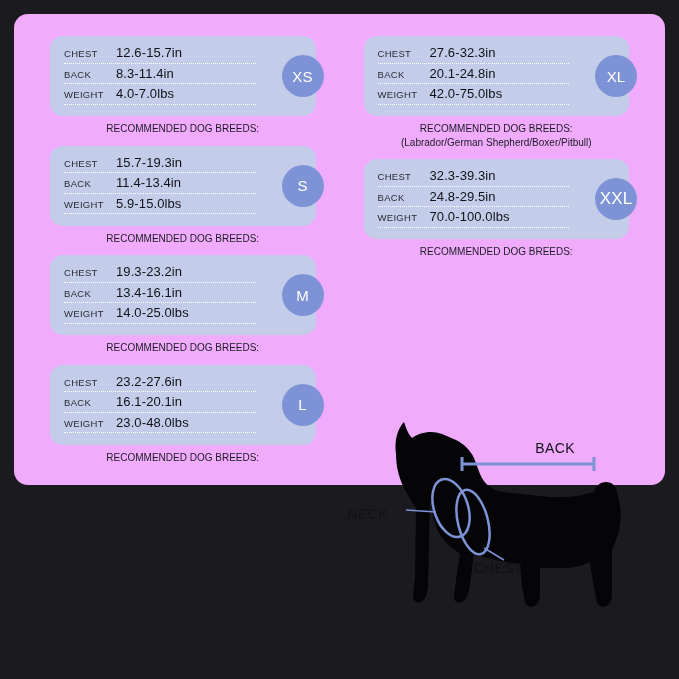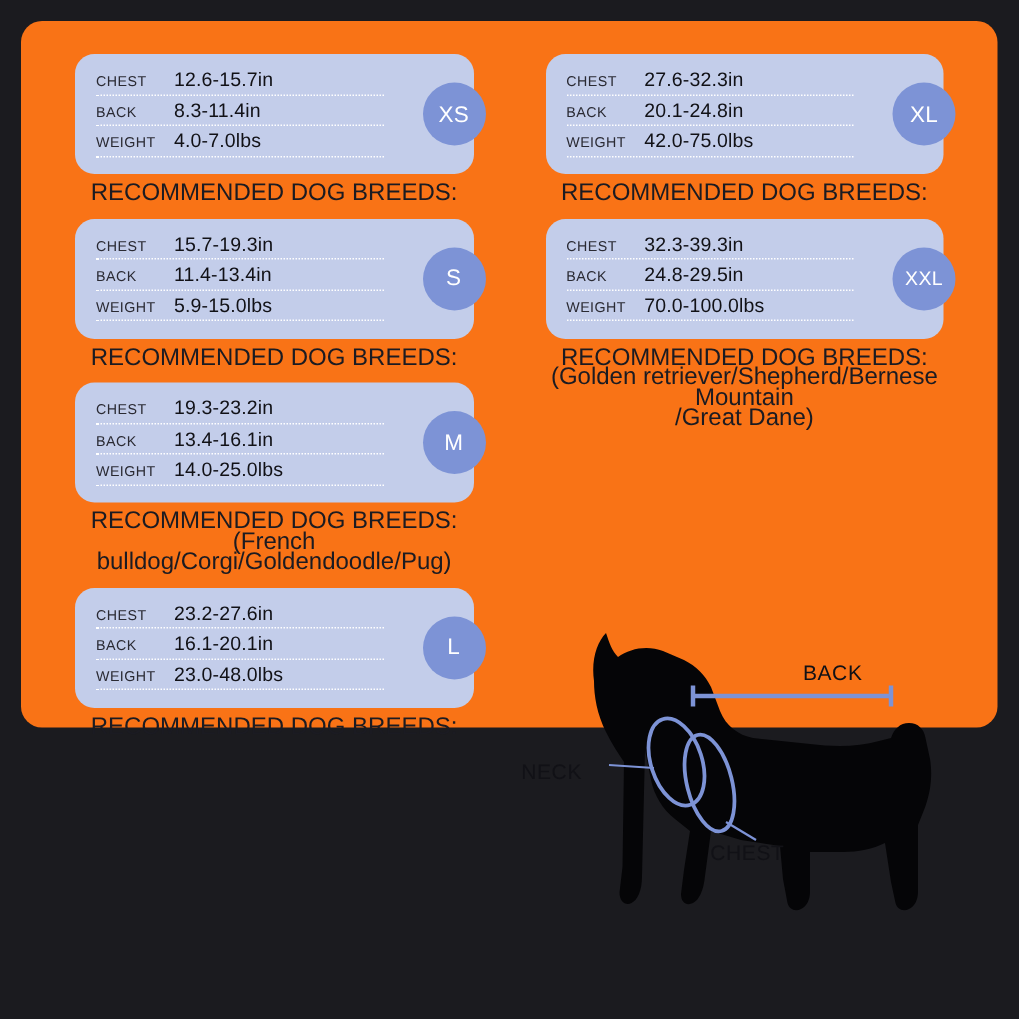--- a/index.html
+++ b/index.html
@@ -11,21 +11,21 @@
   #page {
     width: 679px; height: 679px;
     background: #1b1b1f;
     position: relative;
     overflow: hidden;
   }
   #card {
     position: absolute;
     left: 14px; top: 14px;
     width: 651px; height: 471px;
-    background: #f97316;
+    background: #f0abfc;
     border-radius: 14px;
   }
   .columns {
     position: absolute;
     left: 0; top: 0; right: 0; bottom: 0;
     display: flex;
     padding: 22px 16px 16px 16px;
   }
   .col { width: 50%; position: relative; }
   .col-left { padding-right: 4px; }
@@ -78,26 +78,26 @@
     border-radius: 50%;
     background: #7d93d6;
     color: #ffffff;
     display: flex;
     align-items: center;
     justify-content: center;
     font-size: 15px;
     font-weight: normal;
     letter-spacing: 0.2px;
   }
-  .badge.wide { font-size: 13px; }
+  .badge.wide { font-size: 17px; }
 
   .breeds {
     margin-top: 6px;
     text-align: center;
-    font-size: 16px;
+    font-size: 10px;
     line-height: 13.5px;
     color: #1b1b22;
     padding: 0 6px;
   }
 
   
   .dog-area {
     position: absolute;
     left: 4px;
     right: 0;
@@ -185,21 +185,20 @@
             </div>
             <div class="row">
               <span class="dots"></span>
               <span class="lbl">WEIGHT</span>
               <span class="val">14.0-25.0lbs</span>
             </div>
             <div class="badge">M</div>
           </div>
           <div class="breeds">
             <div>RECOMMENDED DOG BREEDS:</div>
-            <div>(French bulldog/Corgi/Goldendoodle/Pug)</div>
           </div>
         </div>
 
         <div class="size-block">
           <div class="panel">
             <div class="row">
               <span class="dots"></span>
               <span class="lbl">CHEST</span>
               <span class="val">23.2-27.6in</span>
             </div>
@@ -238,20 +237,21 @@
             </div>
             <div class="row">
               <span class="dots"></span>
               <span class="lbl">WEIGHT</span>
               <span class="val">42.0-75.0lbs</span>
             </div>
             <div class="badge">XL</div>
           </div>
           <div class="breeds">
             <div>RECOMMENDED DOG BREEDS:</div>
+            <div>(Labrador/German Shepherd/Boxer/Pitbull)</div>
           </div>
         </div>
 
         <div class="size-block">
           <div class="panel">
             <div class="row">
               <span class="dots"></span>
               <span class="lbl">CHEST</span>
               <span class="val">32.3-39.3in</span>
             </div>
@@ -262,22 +262,20 @@
             </div>
             <div class="row">
               <span class="dots"></span>
               <span class="lbl">WEIGHT</span>
               <span class="val">70.0-100.0lbs</span>
             </div>
             <div class="badge wide">XXL</div>
           </div>
           <div class="breeds">
             <div>RECOMMENDED DOG BREEDS:</div>
-            <div style="white-space:pre-line">(Golden retriever/Shepherd/Bernese Mountain
-/Great Dane)</div>
           </div>
         </div>
 
         <div class="dog-area">
           <svg width="330" height="250" viewBox="0 0 330 250">
 
             <path fill="#050507" d="
               M52,66
               C50,52 54,40 60,34
               C62,40 64,46 68,50

